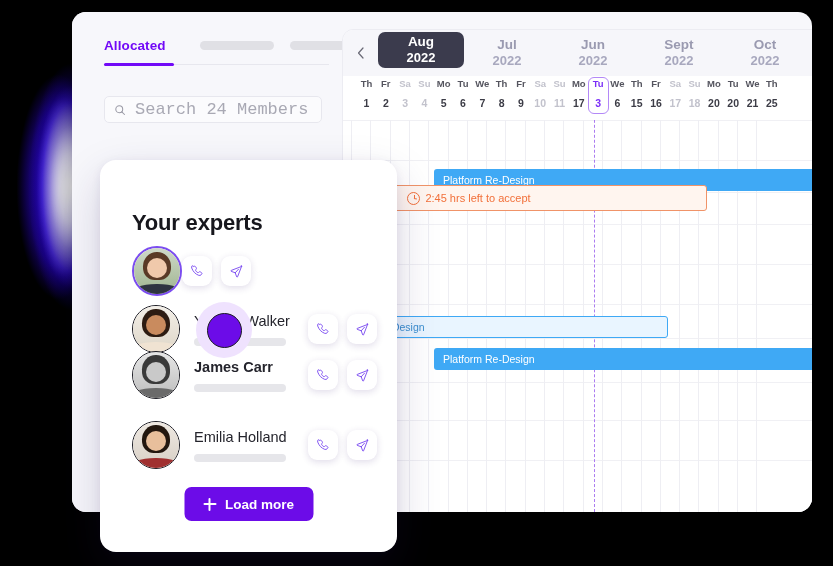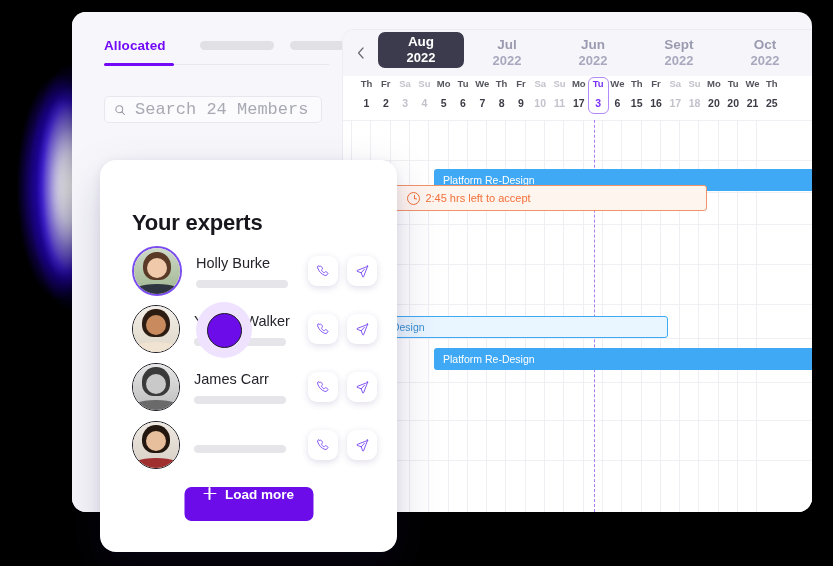--- a/index.html
+++ b/index.html
@@ -141,21 +141,21 @@
   .ebar{margin-top:7px;width:92px;height:8px;border-radius:5px;background:#e6e6ea;}
   .eacts{display:flex;gap:9px;margin-right:4px;}
   .iconbtn{
     width:30px;height:30px;border-radius:9px;background:#fff;
     box-shadow:0 2px 7px rgba(60,40,120,.16);
     display:flex;align-items:center;justify-content:center;cursor:pointer;flex:none;
   }
   .loadmore{
     position:absolute;left:50%;transform:translateX(-50%);top:327px;
     height:34px;padding:0 19px;border:0;border-radius:7px;background:#6c0ce8;color:#fff;
-    font-family:inherit;font-size:13.5px;font-weight:700;display:flex;gap:9px;cursor:pointer;
+    font-family:inherit;font-size:13.5px;font-weight:700;display:flex;align-items:center;gap:9px;cursor:pointer;
   }
   .plus{position:relative;width:13px;height:13px;flex:none;}
   .plus:before,.plus:after{content:"";position:absolute;background:#fff;border-radius:1px;}
   .plus:before{left:0;top:5.6px;width:13px;height:1.8px;}
   .plus:after{top:0;left:5.6px;height:13px;width:1.8px;}
 </style>
 </head>
 <body>
 
 <div class="stage">
@@ -368,24 +368,20 @@
     <div class="experts-title">Your experts</div>
 
     <div class="elist" id="experts-host">
         <div class="erow" style="top: 0px;">
           <div class="avatar ring">
             <div class="sky" style="background:linear-gradient(#cfd9c9,#9fb58f)"></div>
             <div class="body" style="background:#2e3440"></div>
             <div class="hair" style="left:20%;top:8%;width:60%;height:62%;background:#5a3a26"></div>
             <div class="face" style="left:28%;top:22%;width:44%;height:44%;background:#f0c9ab"></div>
           </div>
-          <div class="einfo">
-            <div class="ename">Holly Burke</div>
-            <div class="ebar"></div>
-          </div>
           <div class="eacts">
             <div class="iconbtn">
               <svg width="15" height="15" viewBox="0 0 20 20">
                 <path d="M5.2 3.4c.7-.7 1.7-.6 2.2.2l1 1.6c.4.6.3 1.3-.2 1.8l-.7.7c-.2.2-.2.5-.1.8.5 1.1 1.9 2.5 3 3 .3.1.6.1.8-.1l.7-.7c.5-.5 1.2-.6 1.8-.2l1.6 1c.8.5.9 1.5.2 2.2l-.8.8c-.8.8-2 1-3.1.6-2-.7-4-2-5.6-3.6S3 7.4 2.3 5.4c-.4-1.1-.2-2.3.6-3.1z" fill="none" stroke="#7b4cf0" stroke-width="1.25" stroke-linejoin="round"></path>
               </svg>
             </div>
             <div class="iconbtn">
               <svg width="15" height="15" viewBox="0 0 20 20">
                 <path d="M17.2 3.1 2.9 8.6c-.6.2-.6 1 0 1.2l5.4 1.9 1.9 5.4c.2.6 1 .6 1.2 0l5.5-14.3c.2-.5-.3-.9-.7-.7z" fill="none" stroke="#7b4cf0" stroke-width="1.25" stroke-linejoin="round"></path>
                 <path d="M8.3 11.7 12.6 7" fill="none" stroke="#7b4cf0" stroke-width="1.25" stroke-linecap="round"></path>
@@ -411,21 +407,21 @@
               </svg>
             </div>
             <div class="iconbtn">
               <svg width="15" height="15" viewBox="0 0 20 20">
                 <path d="M17.2 3.1 2.9 8.6c-.6.2-.6 1 0 1.2l5.4 1.9 1.9 5.4c.2.6 1 .6 1.2 0l5.5-14.3c.2-.5-.3-.9-.7-.7z" fill="none" stroke="#7b4cf0" stroke-width="1.25" stroke-linejoin="round"></path>
                 <path d="M8.3 11.7 12.6 7" fill="none" stroke="#7b4cf0" stroke-width="1.25" stroke-linecap="round"></path>
               </svg>
             </div>
           </div>
         </div>
-        <div class="erow" style="top: 116px;">
+        <div class="erow" style="top: 104px; font-weight: bold;">
           <div class="avatar">
             <div class="sky" style="background:linear-gradient(#e6e6e6,#bdbdbd)"></div>
             <div class="body" style="background:#6a6a6a"></div>
             <div class="hair" style="left:20%;top:7%;width:60%;height:62%;background:#3a3a3a"></div>
             <div class="face" style="left:28%;top:21%;width:44%;height:44%;background:#c9c9c9"></div>
           </div>
           <div class="einfo">
             <div class="ename">James Carr</div>
             <div class="ebar"></div>
           </div>
@@ -444,20 +440,21 @@
           </div>
         </div>
         <div class="erow" style="top: 174px;">
           <div class="avatar">
             <div class="sky" style="background:linear-gradient(#efe9e2,#d7cfc5)"></div>
             <div class="body" style="background:#a03030"></div>
             <div class="hair" style="left:20%;top:6%;width:60%;height:62%;background:#23170f"></div>
             <div class="face" style="left:28%;top:20%;width:44%;height:44%;background:#e8bf9c"></div>
           </div>
           <div class="einfo">
+            <div class="ename">Emilia Holland</div>
             <div class="ebar"></div>
           </div>
           <div class="eacts">
             <div class="iconbtn">
               <svg width="15" height="15" viewBox="0 0 20 20">
                 <path d="M5.2 3.4c.7-.7 1.7-.6 2.2.2l1 1.6c.4.6.3 1.3-.2 1.8l-.7.7c-.2.2-.2.5-.1.8.5 1.1 1.9 2.5 3 3 .3.1.6.1.8-.1l.7-.7c.5-.5 1.2-.6 1.8-.2l1.6 1c.8.5.9 1.5.2 2.2l-.8.8c-.8.8-2 1-3.1.6-2-.7-4-2-5.6-3.6S3 7.4 2.3 5.4c-.4-1.1-.2-2.3.6-3.1z" fill="none" stroke="#7b4cf0" stroke-width="1.25" stroke-linejoin="round"></path>
               </svg>
             </div>
             <div class="iconbtn">
               <svg width="15" height="15" viewBox="0 0 20 20">

